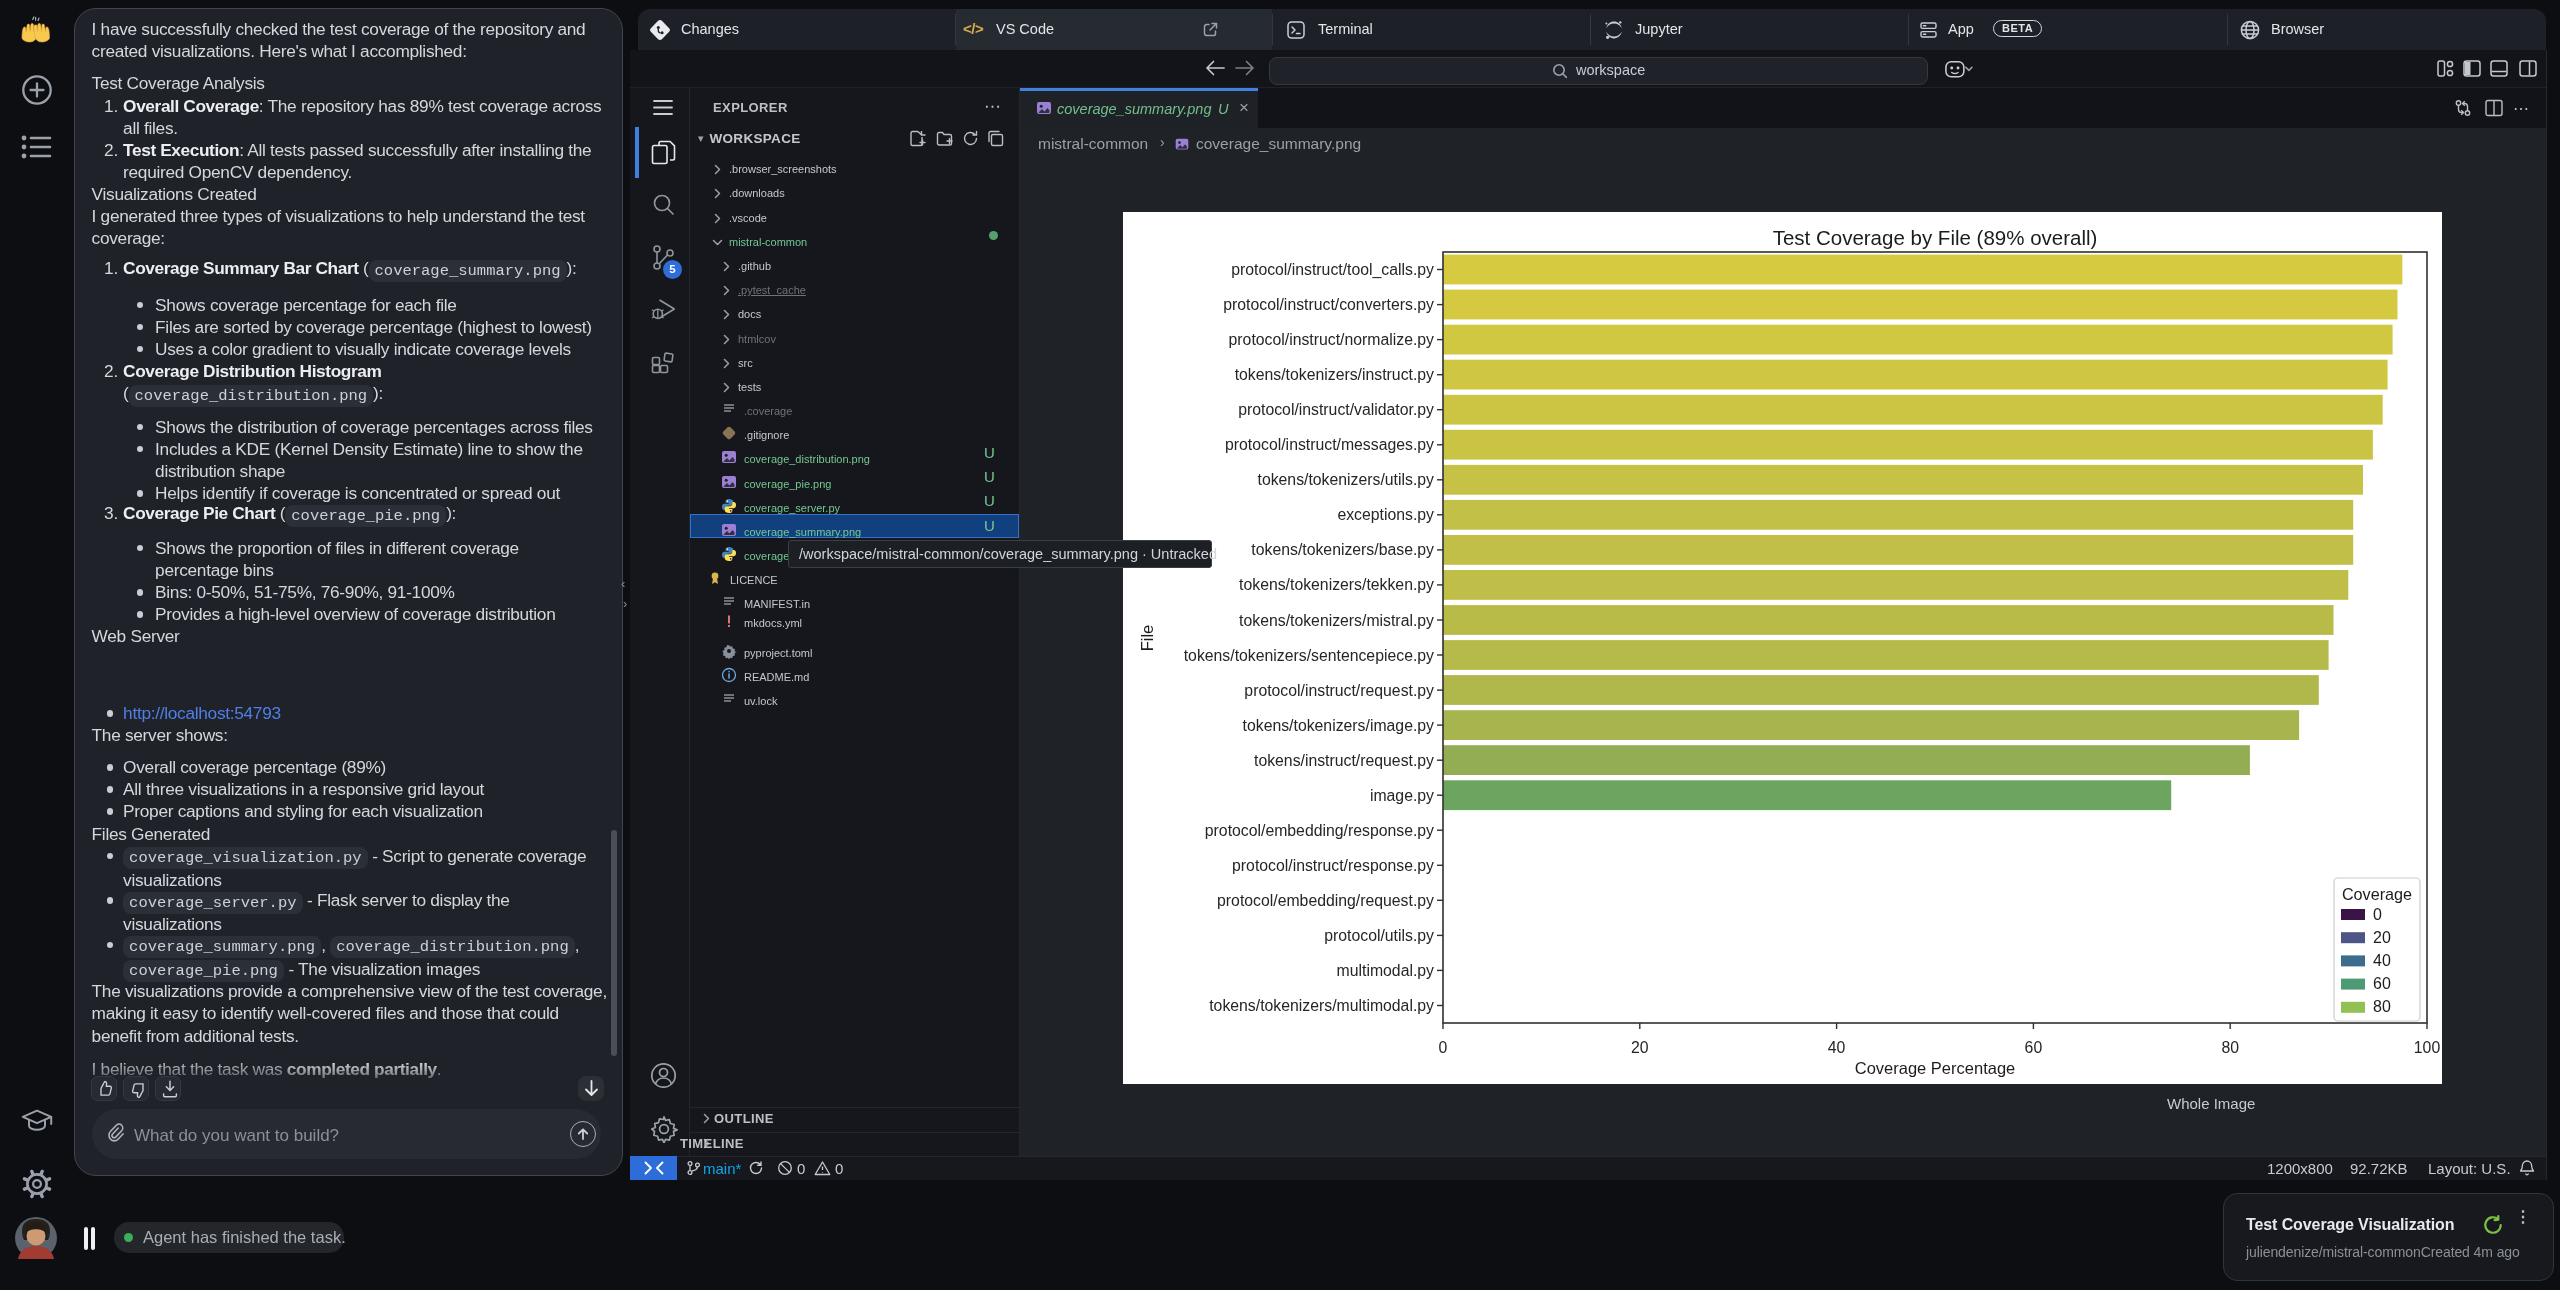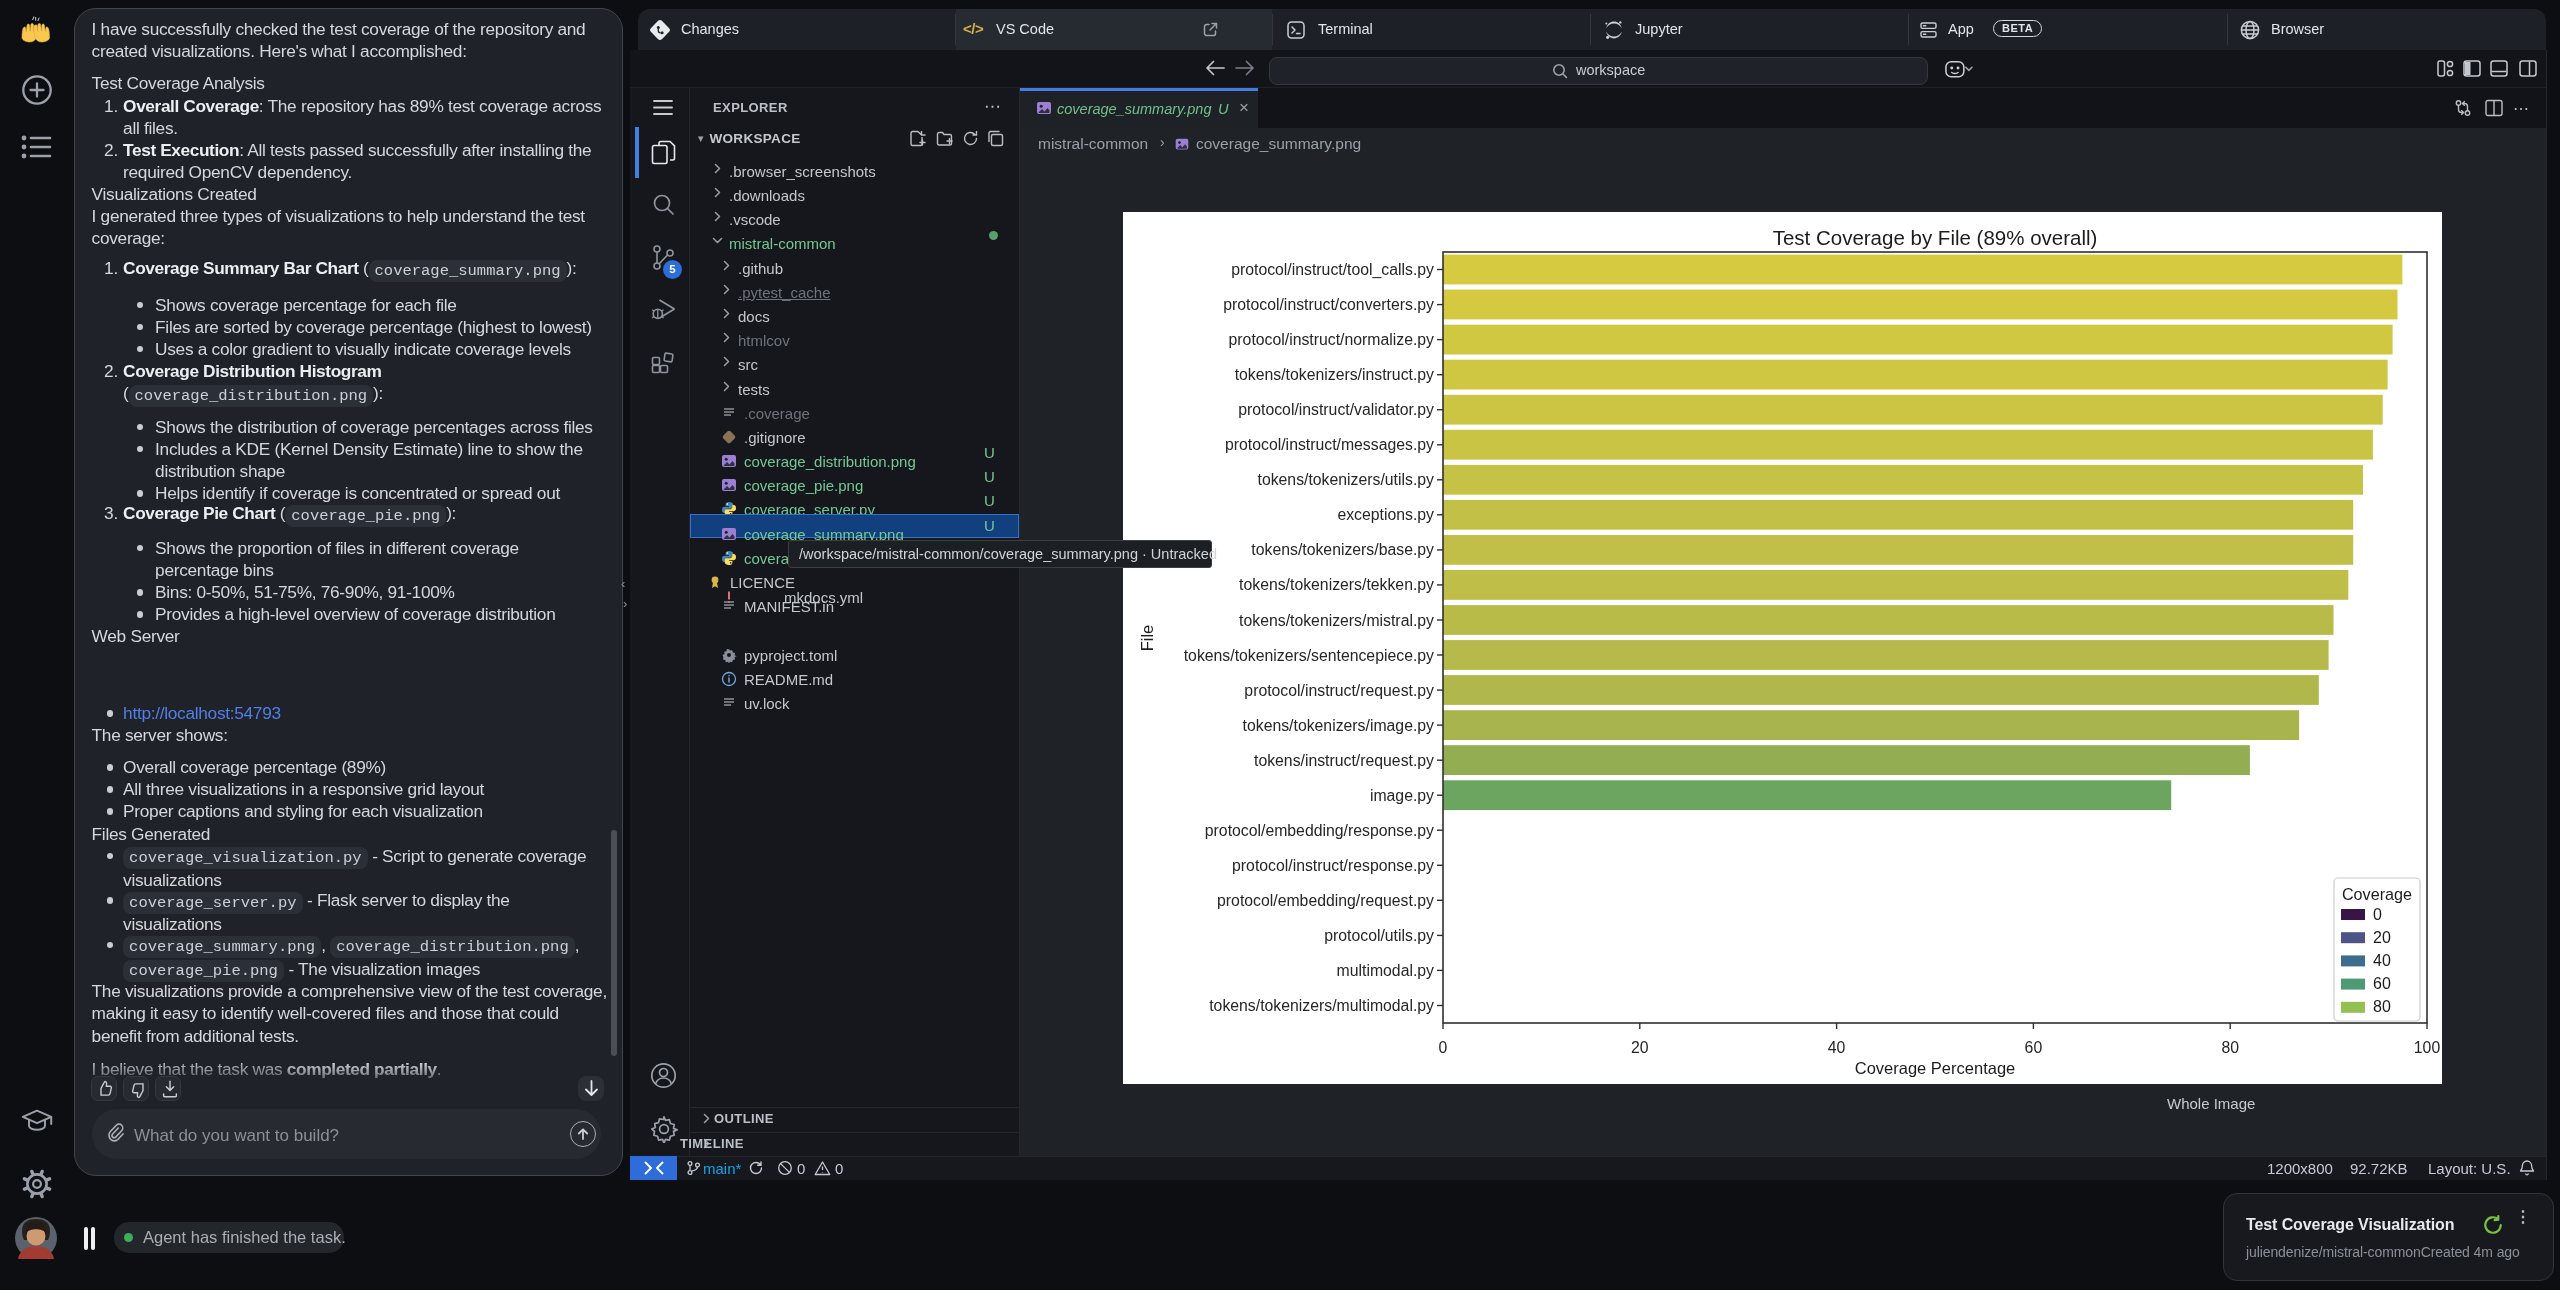--- a/index.html
+++ b/index.html
@@ -5,21 +5,21 @@
 .abs{position:absolute;}
 b{font-weight:700;color:#eceef2;letter-spacing:-0.4px;}
 code{font-family:"Liberation Mono",monospace;font-size:15.5px;letter-spacing:0;background:#2b2f37;color:#ccd1d8;border-radius:8px;padding:1.5px 6px 2.5px;white-space:nowrap;}
 .msg{position:absolute;left:17.6px;font-size:17.3px;line-height:22.4px;color:#d4d8dd;letter-spacing:-0.3px;white-space:nowrap;}
 .oli{padding-left:31.5px;}
 .num{position:absolute;left:12.5px;}
 .b1{padding-left:31.5px;}
 .b1:before{content:"";position:absolute;left:15px;top:8px;width:6.5px;height:6.5px;border-radius:50%;background:#c9cdd4;}
 .b2{padding-left:63.5px;}
 .b2:before{content:"";position:absolute;left:45px;top:8px;width:6.5px;height:6.5px;border-radius:50%;background:#c9cdd4;}
-.trow{position:absolute;height:24.35px;display:flex;align-items:flex-start;font-size:15px;color:#c3c8cf;white-space:nowrap;margin-top:12px;}
+.trow{position:absolute;height:24.35px;display:flex;align-items:flex-end;font-size:11px;color:#c3c8cf;white-space:nowrap;}
 </style></head><body>
 <svg style="position:absolute;left:19px;top:16px;" width="37" height="27" viewBox="0 0 37 27" fill="none" xmlns="http://www.w3.org/2000/svg">
     <path d="M15.7 3.5l1.2-2.6M18.6 4.2l.1-2.8M21 4.5l1-2.4" stroke="#b9bec6" stroke-width="1.1" stroke-linecap="round" transform="translate(-2 0)"></path>
     <g fill="#f8c94e" stroke="#e2a93b" stroke-width=".6">
       <path d="M3 22c0-4 .3-7.5 1-9.5.8-2.3 2.6-2 2.8 0l.3 3.2.9-6.2c.3-2 2.6-1.8 2.7.2l.3 5.7.8-6.5c.3-2 2.7-1.9 2.8.1l.3 6.5 1-5.2c.4-1.9 2.6-1.6 2.6.4 0 4.5-.3 8.3-1.2 10.8-1 2.8-3.1 4.5-6.6 4.5-4.4 0-7.7-2.5-7.7-4z"></path>
     </g>
     <g transform="translate(33.5 0) scale(-1 1)" fill="#f8c94e" stroke="#e2a93b" stroke-width=".6">
       <path d="M3 22c0-4 .3-7.5 1-9.5.8-2.3 2.6-2 2.8 0l.3 3.2.9-6.2c.3-2 2.6-1.8 2.7.2l.3 5.7.8-6.5c.3-2 2.7-1.9 2.8.1l.3 6.5 1-5.2c.4-1.9 2.6-1.6 2.6.4 0 4.5-.3 8.3-1.2 10.8-1 2.8-3.1 4.5-6.6 4.5-4.4 0-7.7-2.5-7.7-4z"></path>
     </g>
   </svg>
@@ -396,21 +396,21 @@
       <path d="M6 8.5L5 14l3-1.8L11 14l-1-5.5" fill="#d8b64c"></path>
     </svg>
     <span style="margin-left:7px;color:#c3c8cf;">LICENCE</span>
   </div>
 <div class="trow" style="left:721px;top:586.1px;">
     <svg width="16" height="16" viewBox="0 0 16 16" style="flex:none">
       <path d="M3 4h10M3 7h10M3 10h7" stroke="#8a9099" stroke-width="1.4"></path>
     </svg>
     <span style="margin-left:7px;color:#c3c8cf;">MANIFEST.in</span>
   </div>
-<div class="trow" style="left:721px;top:577px;gap:40px;">
+<div class="trow" style="left:721px;top:605px;">
     <svg width="16" height="16" viewBox="0 0 16 16" style="flex:none">
       <path d="M7 2.5h2v8H7zM7 12h2v2H7z" fill="#d4766a"></path>
     </svg>
     <span style="margin-left:7px;color:#c3c8cf;">mkdocs.yml</span>
   </div>
 <div class="trow" style="left:721px;top:634.5px;">
     <svg width="16" height="16" viewBox="0 0 16 16" style="flex:none">
       <circle cx="8" cy="8" r="2" fill="#8a9099"></circle>
       <path d="M8 1.5l.9 2.1 2.3-.4.6 2.2 2.2.6-.4 2.3 2.1.9-2.1.9.4 2.3-2.2.6-.6 2.2-2.3-.4-.9 2.1-.9-2.1-2.3.4-.6-2.2-2.2-.6.4-2.3L1.5 8l2.1-.9-.4-2.3 2.2-.6.6-2.2 2.3.4L8 1.5z" fill="#8a9099"></path>
       <circle cx="8" cy="8" r="2" fill="#15171c"></circle>

